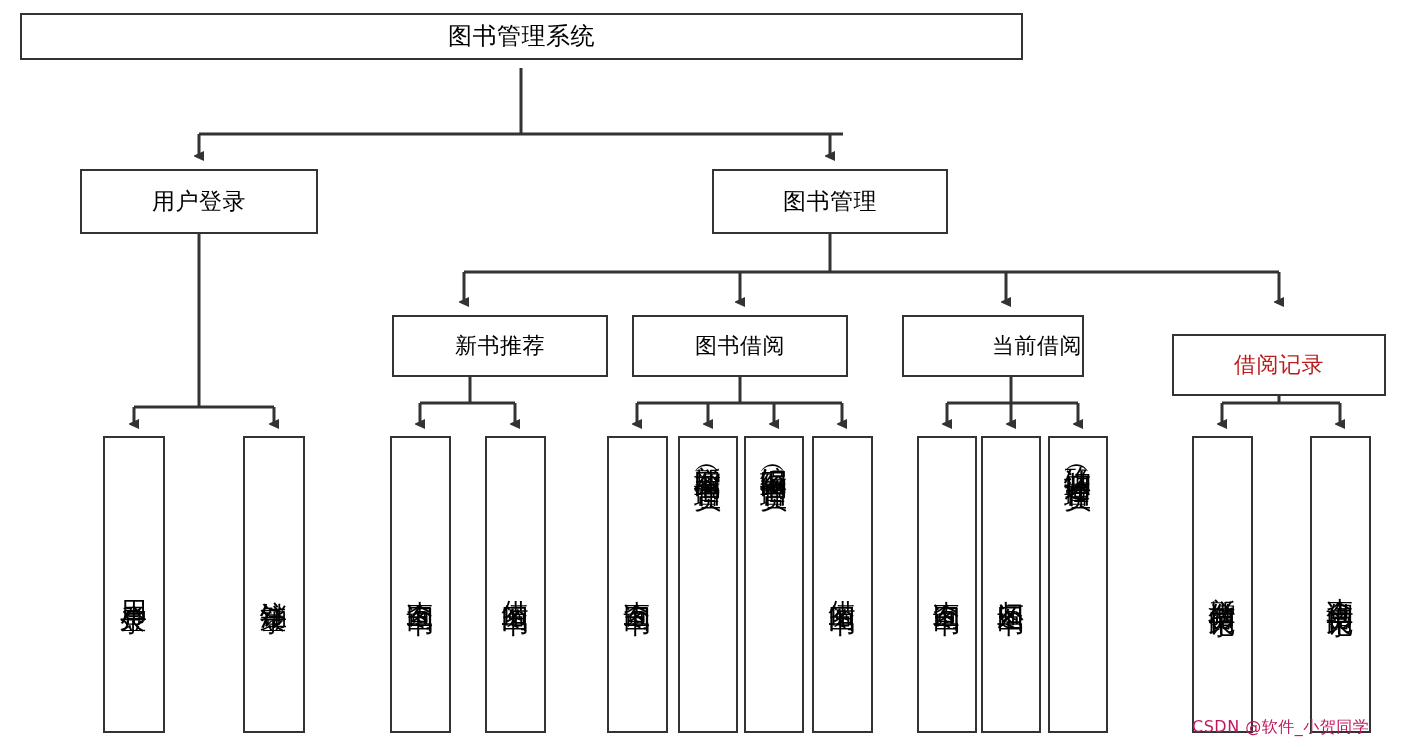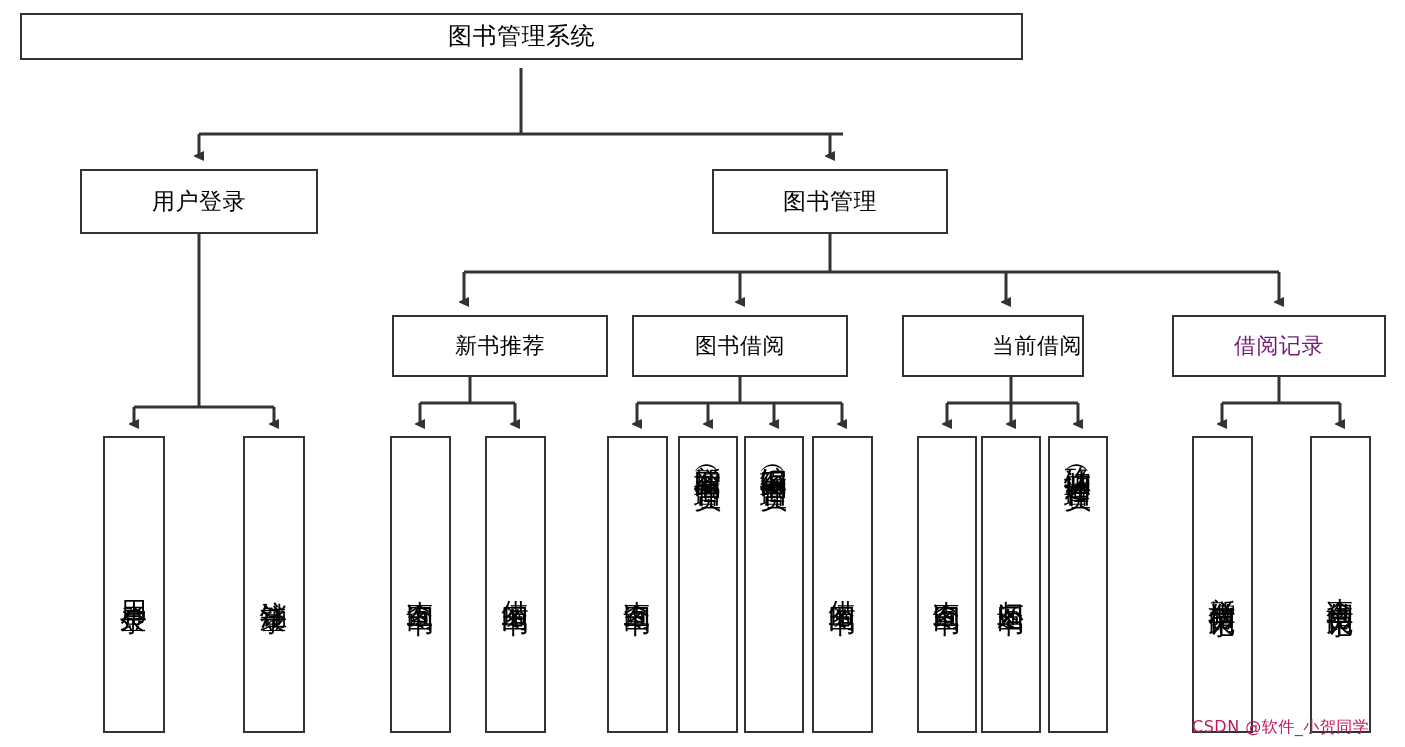--- a/index.html
+++ b/index.html
@@ -138,21 +138,21 @@
 
   <div class="node node-l2" style="left: 362px; top: 315px; width: 216px; height: 62px; border-color: rgb(51, 51, 51); background: rgb(255, 255, 255); color: rgb(0, 0, 0); margin-left: 30px;">
     <span class="label">新书推荐</span>
   </div>
   <div class="node node-l2" style="left: 632px; top: 315px; width: 216px; height: 62px; border-color: rgb(51, 51, 51); background: rgb(255, 255, 255); color: rgb(0, 0, 0);">
     <span class="label">图书借阅</span>
   </div>
   <div class="node node-l2" style="left: 902px; top: 315px; width: 182px; height: 62px; border-color: rgb(51, 51, 51); background: rgb(255, 255, 255); color: rgb(0, 0, 0); justify-content: flex-end;">
     <span class="label">当前借阅</span>
   </div>
-  <div class="node node-l2" style="left: 1172px; top: 315px; width: 214px; height: 62px; border-color: rgb(51, 51, 51); background: rgb(255, 255, 255); color: #701a75;">
+  <div class="node node-l2" style="left: 1172px; top: 334px; width: 214px; height: 62px; border-color: rgb(51, 51, 51); background: rgb(255, 255, 255); color: #b91c1c;">
     <span class="label">借阅记录</span>
   </div>
 
   <div class="node node-leaf center-v" style="left: 103px; top: 436px; width: 62px; height: 297px; border-color: rgb(51, 51, 51); background: rgb(255, 255, 255); color: rgb(0, 0, 0);">
     <span class="label">用户登录</span>
   </div>
   <div class="node node-leaf center-v" style="left: 243px; top: 436px; width: 62px; height: 297px; border-color: rgb(51, 51, 51); background: rgb(255, 255, 255); color: rgb(0, 0, 0);">
     <span class="label">注销登录</span>
   </div>
   <div class="node node-leaf center-v" style="left: 390px; top: 436px; width: 61px; height: 297px; border-color: rgb(51, 51, 51); background: rgb(255, 255, 255); color: rgb(0, 0, 0);">

